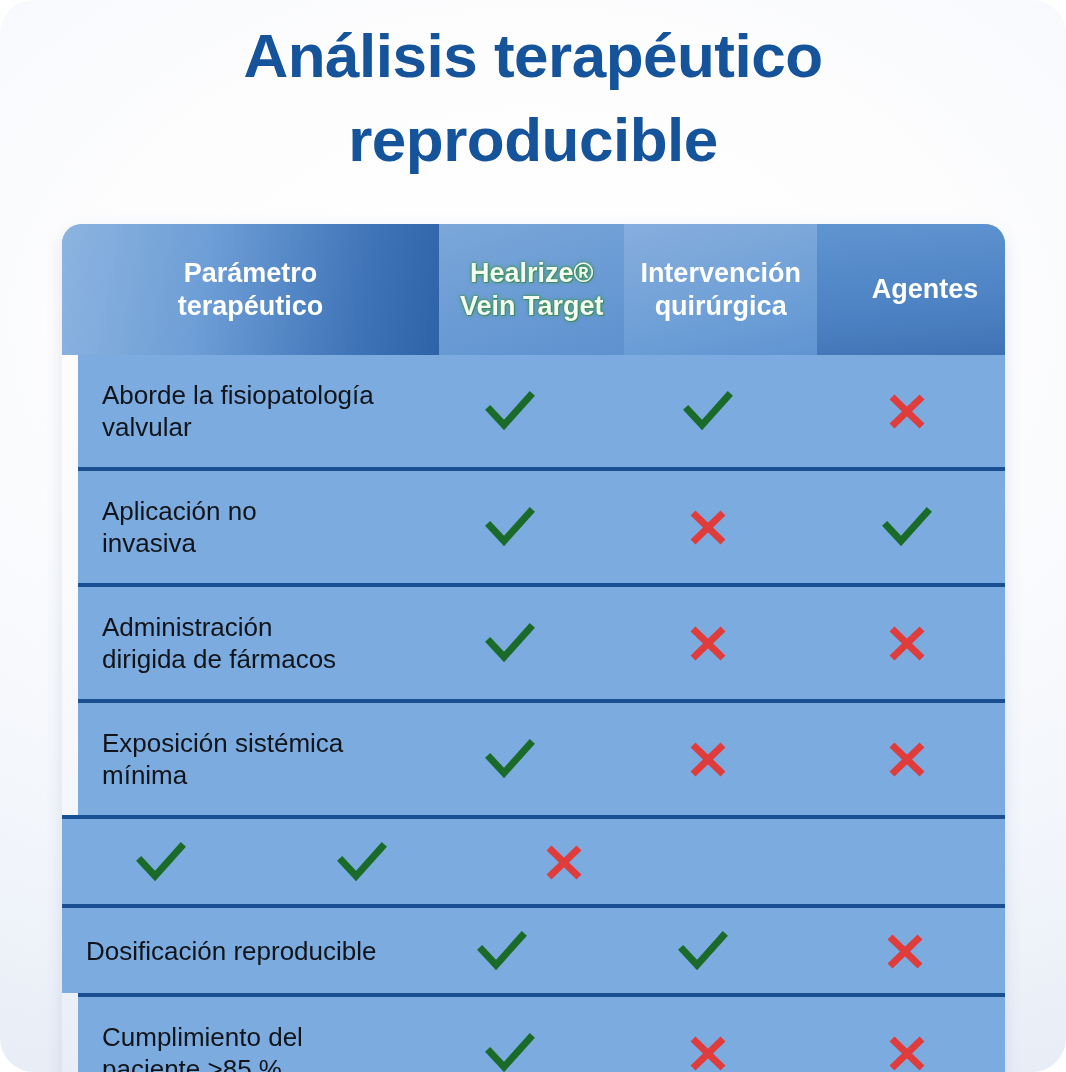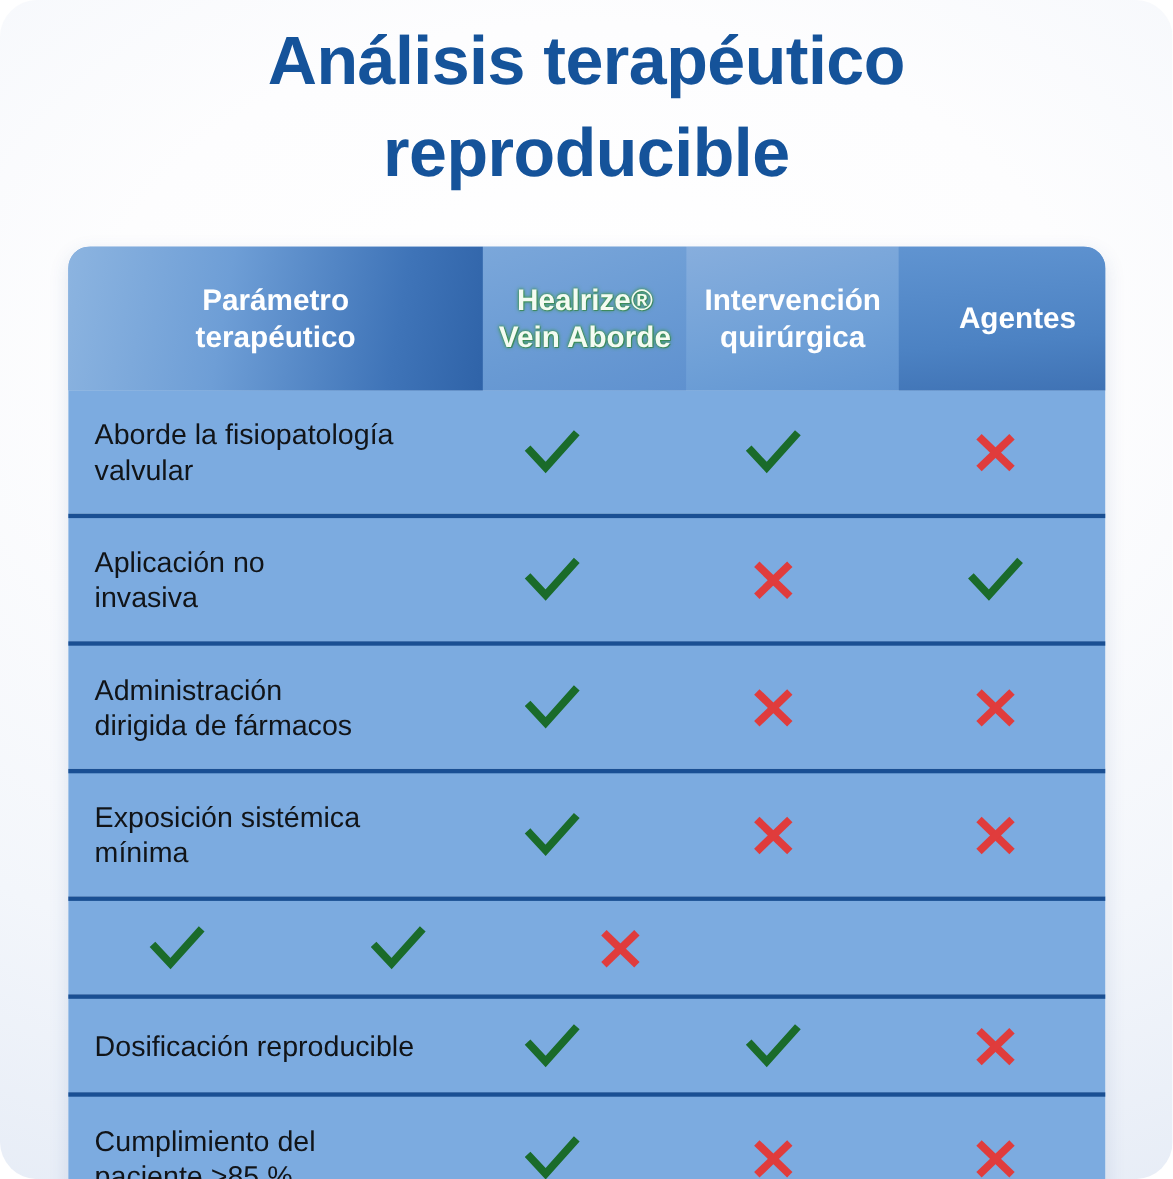--- a/index.html
+++ b/index.html
@@ -125,21 +125,21 @@
     font-size: 26px;
     line-height: 32px;
     font-weight: 500;
   }
   .c-mark {
     justify-content: center;
   }
   .c-mark-1 { width: 197px; }
   .c-mark-2 { width: 205px; }
   .c-mark-3 { width: 200px; }
-  .r-h-112 { height: 112px; }
+  .r-h-112 { height: 112px; margin-left: 16px; }
   .r-h-85  { height: 85px; }
 
   .mark-svg { display: block; }
 </style>
 </head>
 <body>
 
 <div id="page">
 
   <div id="title-block">
@@ -152,21 +152,21 @@
     <div class="thead">
       <div class="th th-0">
         <span class="th-text">
           <span>Parámetro</span><br>
           <span>terapéutico</span>
         </span>
       </div>
       <div class="th th-1">
         <span class="th-text brand-text">
           <span>Healrize®</span><br>
-          <span>Vein Aborde</span>
+          <span>Vein Target</span>
         </span>
       </div>
       <div class="th th-2">
         <span class="th-text">
           <span>Intervención</span><br>
           <span>quirúrgica</span>
         </span>
       </div>
       <div class="th th-3">
         <span class="th-text">

